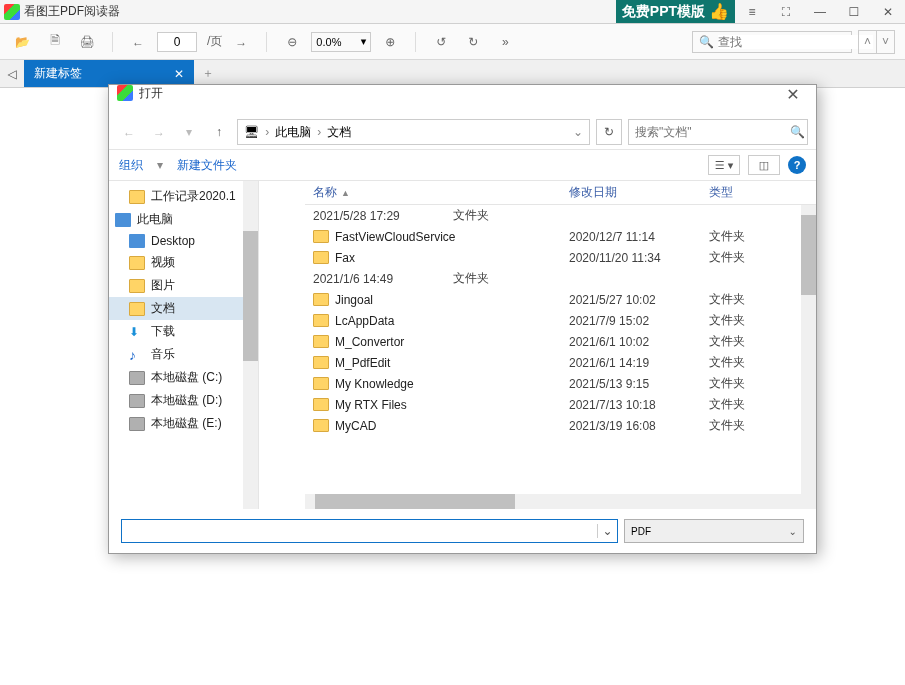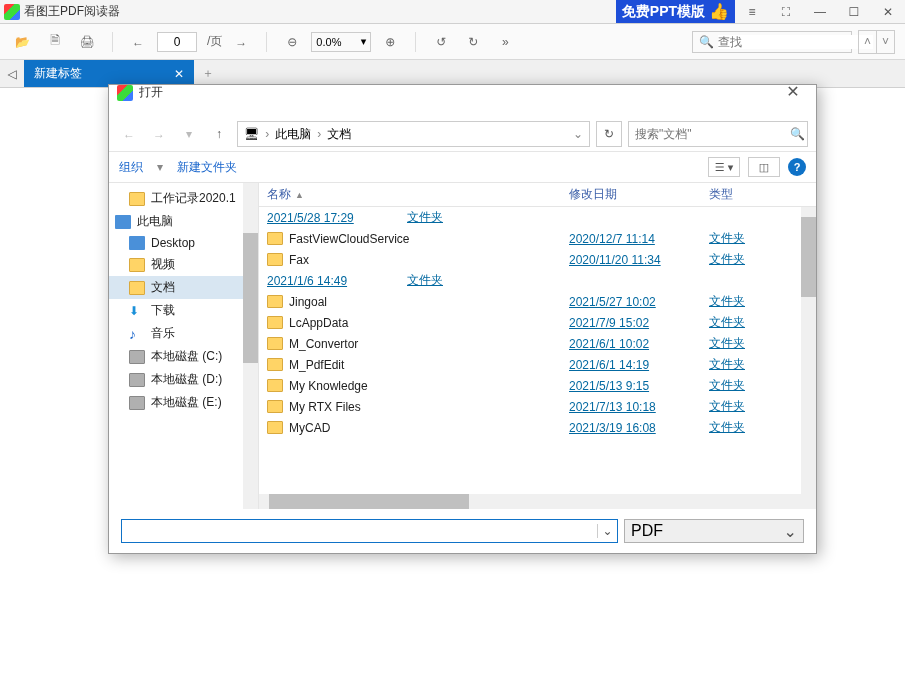--- a/index.html
+++ b/index.html
@@ -3,21 +3,21 @@
 <meta charset="utf-8">
 <style>
 * { box-sizing: border-box; margin: 0; padding: 0; font-family: "Microsoft YaHei", "Segoe UI", sans-serif; }
 body { width: 905px; height: 685px; background: #fff; overflow: hidden; position: relative; font-size: 12px; }
 
 
 .titlebar { height: 24px; background: #f5f5f5; border-bottom: 1px solid #d0d0d0; display: flex; align-items: center; }
 .app-logo { width: 16px; height: 16px; margin: 0 4px; background: linear-gradient(135deg, #ff3b3b 0%, #ff3b3b 33%, #3bdc3b 33%, #3bdc3b 66%, #3b7bff 66%); border-radius: 2px; }
 .app-title { font-size: 12px; color: #333; }
 .titlebar-spacer { flex: 1; }
-.ppt-banner { background: #1d4ed8; color: #fff; font-weight: bold; font-size: 14px; padding: 2px 6px; display: flex; align-items: center; }
+.ppt-banner { background: #0f766e; color: #fff; font-weight: bold; font-size: 14px; padding: 2px 6px; display: flex; align-items: center; }
 .thumb { margin-left: 4px; font-size: 16px; }
 .win-btns { display: flex; }
 .win-btn { width: 34px; height: 24px; display: flex; align-items: center; justify-content: center; color: #555; cursor: pointer; }
 
 
 .toolbar { height: 36px; background: #fafafa; border-bottom: 1px solid #d8d8d8; display: flex; align-items: center; padding: 0 10px; gap: 6px; }
 .tb-btn { width: 26px; height: 26px; display: flex; align-items: center; justify-content: center; color: #666; cursor: pointer; }
 .tb-sep { width: 1px; height: 20px; background: #ddd; margin: 0 6px; }
 .page-box { width: 40px; height: 20px; border: 1px solid #ccc; text-align: center; font-size: 12px; }
 .page-lbl { color: #666; font-size: 12px; margin-left: 4px; }
@@ -29,21 +29,21 @@
 
 
 .tabstrip { height: 28px; background: #f0f0f0; border-bottom: 1px solid #d0d0d0; display: flex; align-items: stretch; }
 .back-tab { width: 24px; display: flex; align-items: center; justify-content: center; color: #555; }
 .tab { background: #0f72c7; color: #fff; display: flex; align-items: center; padding: 4px 10px; gap: 16px; min-width: 170px; position: relative; }
 .tab-close { margin-left: auto; cursor: pointer; }
 .new-tab { width: 28px; display: flex; align-items: center; justify-content: center; color: #888; cursor: pointer; }
 
 
 .overlay { position: absolute; left: 108px; top: 84px; width: 709px; height: 470px; background: #fff; border: 1px solid #999; box-shadow: 3px 3px 15px rgba(0,0,0,0.3); display: flex; flex-direction: column; }
-.dlg-title { height: 30px; display: flex; align-items: flex-end; padding: 16px 8px; }
+.dlg-title { height: 30px; display: flex; align-items: flex-start; padding: 0 8px; }
 .dlg-logo { width: 16px; height: 16px; margin-right: 6px; background: linear-gradient(135deg,#ff3b3b 0 33%, #3bdc3b 33% 66%, #3b7bff 66%); border-radius: 2px; }
 .dlg-title-text { font-size: 12px; color: #333; }
 .dlg-close { margin-left: auto; width: 30px; text-align: center; cursor: pointer; font-size: 16px; color: #555; }
 
 .dlg-nav { height: 34px; display: flex; align-items: center; padding: 0 8px; gap: 6px; }
 .nav-arrow { width: 24px; height: 24px; display: flex; align-items: center; justify-content: center; color: #bbb; cursor: pointer; }
 .nav-up { color: #555; }
 .breadcrumb { flex: 1; height: 26px; border: 1px solid #ccc; display: flex; align-items: center; padding: 0 6px; gap: 6px; font-size: 12px; }
 .bc-sep { color: #888; }
 .bc-dd { margin-left: auto; color: #888; }
@@ -51,21 +51,21 @@
 .dlg-search { width: 180px; height: 26px; border: 1px solid #ccc; display: flex; align-items: center; padding: 0 6px; }
 .dlg-search input { border: none; outline: none; flex: 1; font-size: 12px; }
 .dlg-search .sicon { color: #888; }
 
 .dlg-toolbar { height: 32px; display: flex; align-items: center; padding: 0 10px; border-top: 1px solid #e5e5e5; border-bottom: 1px solid #e5e5e5; gap: 14px; }
 .dlg-toolbar .link { color: #1a66cc; font-size: 12px; cursor: pointer; }
 .dlg-tb-right { margin-left: auto; display: flex; gap: 8px; align-items: center; }
 .view-btn { width: 32px; height: 20px; border: 1px solid #ccc; display: flex; align-items: center; justify-content: center; color: #555; font-size: 11px; }
 .help-btn { width: 18px; height: 18px; border-radius: 50%; background: #0f72c7; color: #fff; display: flex; align-items: center; justify-content: center; font-size: 11px; font-weight: bold; }
 
-.dlg-body { flex: 1; display: flex; overflow: hidden; }
+.dlg-body { flex: 1; display: flex; overflow: hidden; gap: 46px; }
 .tree { width: 150px; border-right: 1px solid #e5e5e5; overflow-y: auto; padding: 4px 0; position: relative; }
 .tree-scroll { position: absolute; right: 0; top: 0; bottom: 0; width: 15px; background: #f0f0f0; }
 .tree-thumb { background: #c0c0c0; width: 15px; height: 130px; position: absolute; top: 50px; }
 .tree-item { display: flex; align-items: center; gap: 6px; padding: 3px 6px 3px 20px; font-size: 12px; color: #222; cursor: pointer; white-space: nowrap; }
 .tree-item.l0 { padding-left: 6px; font-weight: normal; }
 .tree-item.selected { background: #d8e6f2; }
 .tree-icon { width: 16px; height: 14px; flex-shrink: 0; }
 .fold-icn { background: #ffd466; border: 1px solid #d9a93e; border-radius: 1px; }
 .pc-icn { background: #4a90d9; border-radius: 1px; }
 .drv-icn { background: #b0b0b0; border: 1px solid #888; border-radius: 1px; }
@@ -74,35 +74,35 @@
 .filelist { flex: 1; display: flex; flex-direction: column; position: relative; }
 .fl-header { height: 24px; display: flex; align-items: center; border-bottom: 1px solid #e5e5e5; font-size: 12px; color: #3a5ea8; padding-right: 15px; }
 .fl-header .col { padding: 0 8px; }
 .fl-header .sort { font-size: 9px; margin-left: 4px; color: #888; }
 .col-name { flex: 1; display:flex; align-items:center; }
 .col-date { width: 140px; }
 .col-type { width: 100px; }
 .fl-rows { flex: 1; overflow: hidden; position: relative; }
 .fl-row { display: flex; align-items: center; height: 21px; font-size: 12px; color: #222; padding-right: 15px; }
 .fl-row .col-name { display: flex; align-items: center; gap: 6px; padding-left: 8px; }
-.fl-row .col-date, .fl-row .col-type { color: #0369a1; padding: 0 8px; text-decoration: underline; }
+.fl-row .col-date, .fl-row .col-type { color: #404040; padding: 0 8px; }
 .folder-icn { width: 16px; height: 13px; background: #ffd466; border: 1px solid #d9a93e; border-radius: 1px; flex-shrink: 0; }
 .fl-vscroll { position: absolute; right: 0; top: 0; bottom: 15px; width: 15px; background: #f0f0f0; }
 .fl-vthumb { background: #c0c0c0; width: 15px; height: 80px; position: absolute; top: 10px; }
 .fl-hscroll { position: absolute; left: 0; right: 15px; bottom: 0; height: 15px; background: #f0f0f0; }
 .fl-hthumb { background: #c0c0c0; height: 15px; width: 200px; position: absolute; left: 10px; }
 .corner { position: absolute; right: 0; bottom: 0; width: 15px; height: 15px; background: #f0f0f0; }
 
 .dlg-footer { padding: 10px 12px; display: flex; flex-direction: column; gap: 10px; }
 .fn-row { display: flex; align-items: center; gap: 6px; }
 .fn-label { font-size: 12px; color: #222; width: 180px; text-align: right; }
 .fn-input { flex: 1; height: 24px; border: 1px solid #0f72c7; display: flex; align-items: center; }
 .fn-input input { border: none; outline: none; flex: 1; padding: 0 6px; font-size: 12px; }
 .fn-dd { width: 20px; text-align: center; color: #555; border-left: 1px solid #ccc; }
-.ft-select { width: 180px; height: 24px; border: 1px solid #b0b0b0; background: #efefef; display: flex; align-items: center; padding: 0 6px; font-size: 16px; }
+.ft-select { width: 180px; height: 24px; border: 1px solid #b0b0b0; background: #efefef; display: flex; align-items: center; padding: 0 6px; font-size: 10px; }
 .ft-select .dd { margin-left: auto; color: #555; }
 .btn-row { display: flex; gap: 8px; justify-content: flex-end; }
 .btn { width: 86px; height: 24px; border: 1px solid #b0b0b0; background: #efefef; font-size: 12px; display: flex; align-items: center; justify-content: center; cursor: pointer; }
 .btn.primary { border: 2px solid #0f72c7; }
 </style>
 </head>
 <body>
 
 <div class="titlebar">
   <div class="app-logo"></div>
@@ -209,20 +209,24 @@
           <span>此电脑</span>
         </div>
         <div class="tree-item">
           <span class="tree-icon pc-icn"></span>
           <span>Desktop</span>
         </div>
         <div class="tree-item">
           <span class="tree-icon fold-icn"></span>
           <span>视频</span>
         </div>
+        <div class="tree-item">
+          <span class="tree-icon fold-icn"></span>
+          <span>图片</span>
+        </div>
         <div class="tree-item selected">
           <span class="tree-icon fold-icn"></span>
           <span>文档</span>
         </div>
         <div class="tree-item">
           <span class="tree-icon" style="color:#1a90d9">⬇</span>
           <span>下载</span>
         </div>
         <div class="tree-item">
           <span class="tree-icon mus-icn">♪</span>

